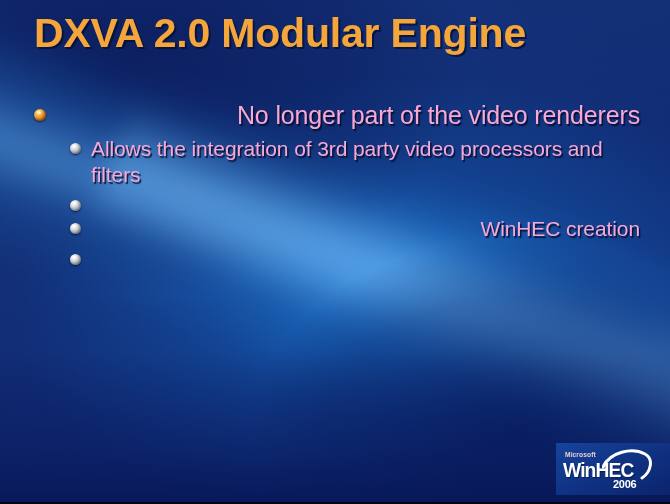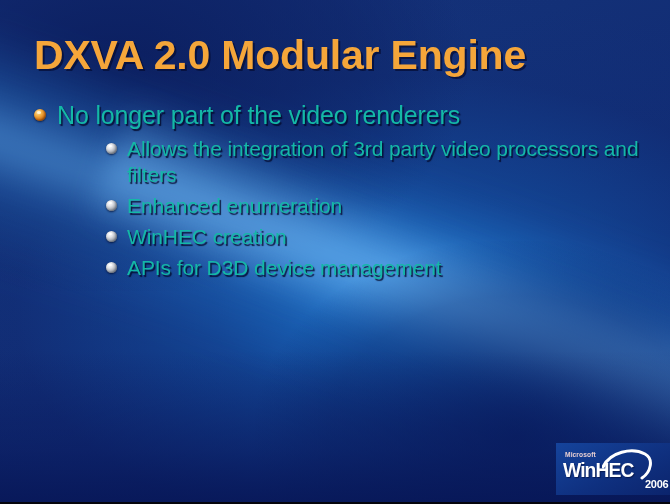--- a/index.html
+++ b/index.html
@@ -76,55 +76,56 @@
     position: absolute;
     left: 0; right: 0; bottom: 0;
     height: 30%;
     background: linear-gradient(to bottom, rgba(10,28,96,0) 0%, rgba(9,26,92,0.55) 65%, rgba(7,22,86,0.85) 100%);
   }
 
   
   #title {
     position: absolute;
     left: 34px;
-    top: 30px;
+    top: 8px;
     width: 600px;
     color: #F5A63A;
     font-size: 41px;
     font-weight: bold;
     letter-spacing: -0.2px;
     line-height: 50px;
     text-shadow: 2px 2px 0 rgba(5,14,54,0.75);
     white-space: nowrap;
   }
 
   
   #body {
     position: absolute;
     left: 0;
     top: 100px;
     width: 670px;
   }
   .bullet-row {
     display: flex;
     align-items: flex-start;
-    color: #14b8a6;
+    color: #f9a8d4;
     text-shadow: 1.5px 1.5px 1px rgba(3,10,44,0.85);
+    justify-content: space-between;
   }
   .lvl1 {
     padding: 0 30px 0 34px;
     margin-bottom: 5px;
   }
   .lvl1 .b-text {
     font-size: 25px;
     line-height: 31px;
     letter-spacing: -0.15px;
   }
   .lvl2 {
-    padding: 0 30px 0 106px;
+    padding: 0 30px 0 70px;
     margin-bottom: 5px;
   }
   .lvl2 .b-text {
     font-size: 21px;
     line-height: 26px;
     letter-spacing: -0.1px;
   }
 
   
   .dot {
@@ -197,21 +198,20 @@
     text-shadow: 1px 1px 1px rgba(3,12,50,0.6);
   }
   #logo-year {
     position: absolute;
     left: 57px;
     top: 35px;
     font-size: 11px;
     font-weight: bold;
     color: #ffffff;
     letter-spacing: -0.3px;
-    margin-left: 32px;
   }
   #logo-swoosh {
     position: absolute;
     left: 46px;
     top: 5px;
     width: 52px;
     height: 34px;
   }
 </style>
 </head>
@@ -236,31 +236,29 @@
     </div>
 
 
     <div class="bullet-row lvl2">
       <span class="dot dot-silver"></span>
       <span class="b-text">Allows the integration of 3rd party video processors and filters</span>
     </div>
 
     <div class="bullet-row lvl2">
       <span class="dot dot-silver"></span>
-      <span class="b-text">Enhanced enumeration</span>
     </div>
 
     <div class="bullet-row lvl2">
       <span class="dot dot-silver"></span>
       <span class="b-text">WinHEC creation</span>
     </div>
 
     <div class="bullet-row lvl2">
       <span class="dot dot-silver"></span>
-      <span class="b-text">APIs for D3D device management</span>
     </div>
 
   </div>
 
   <div id="logo">
     <svg id="logo-swoosh" viewBox="0 0 52 34">
       <path d="M1 19 C8 4, 30 -1, 43 6 C52 11, 49 24, 40 30" fill="none" stroke="#ffffff" stroke-width="3" stroke-linecap="round"></path>
     </svg>
     <div id="logo-ms">Microsoft</div>
     <div id="logo-main">WinHEC</div>

